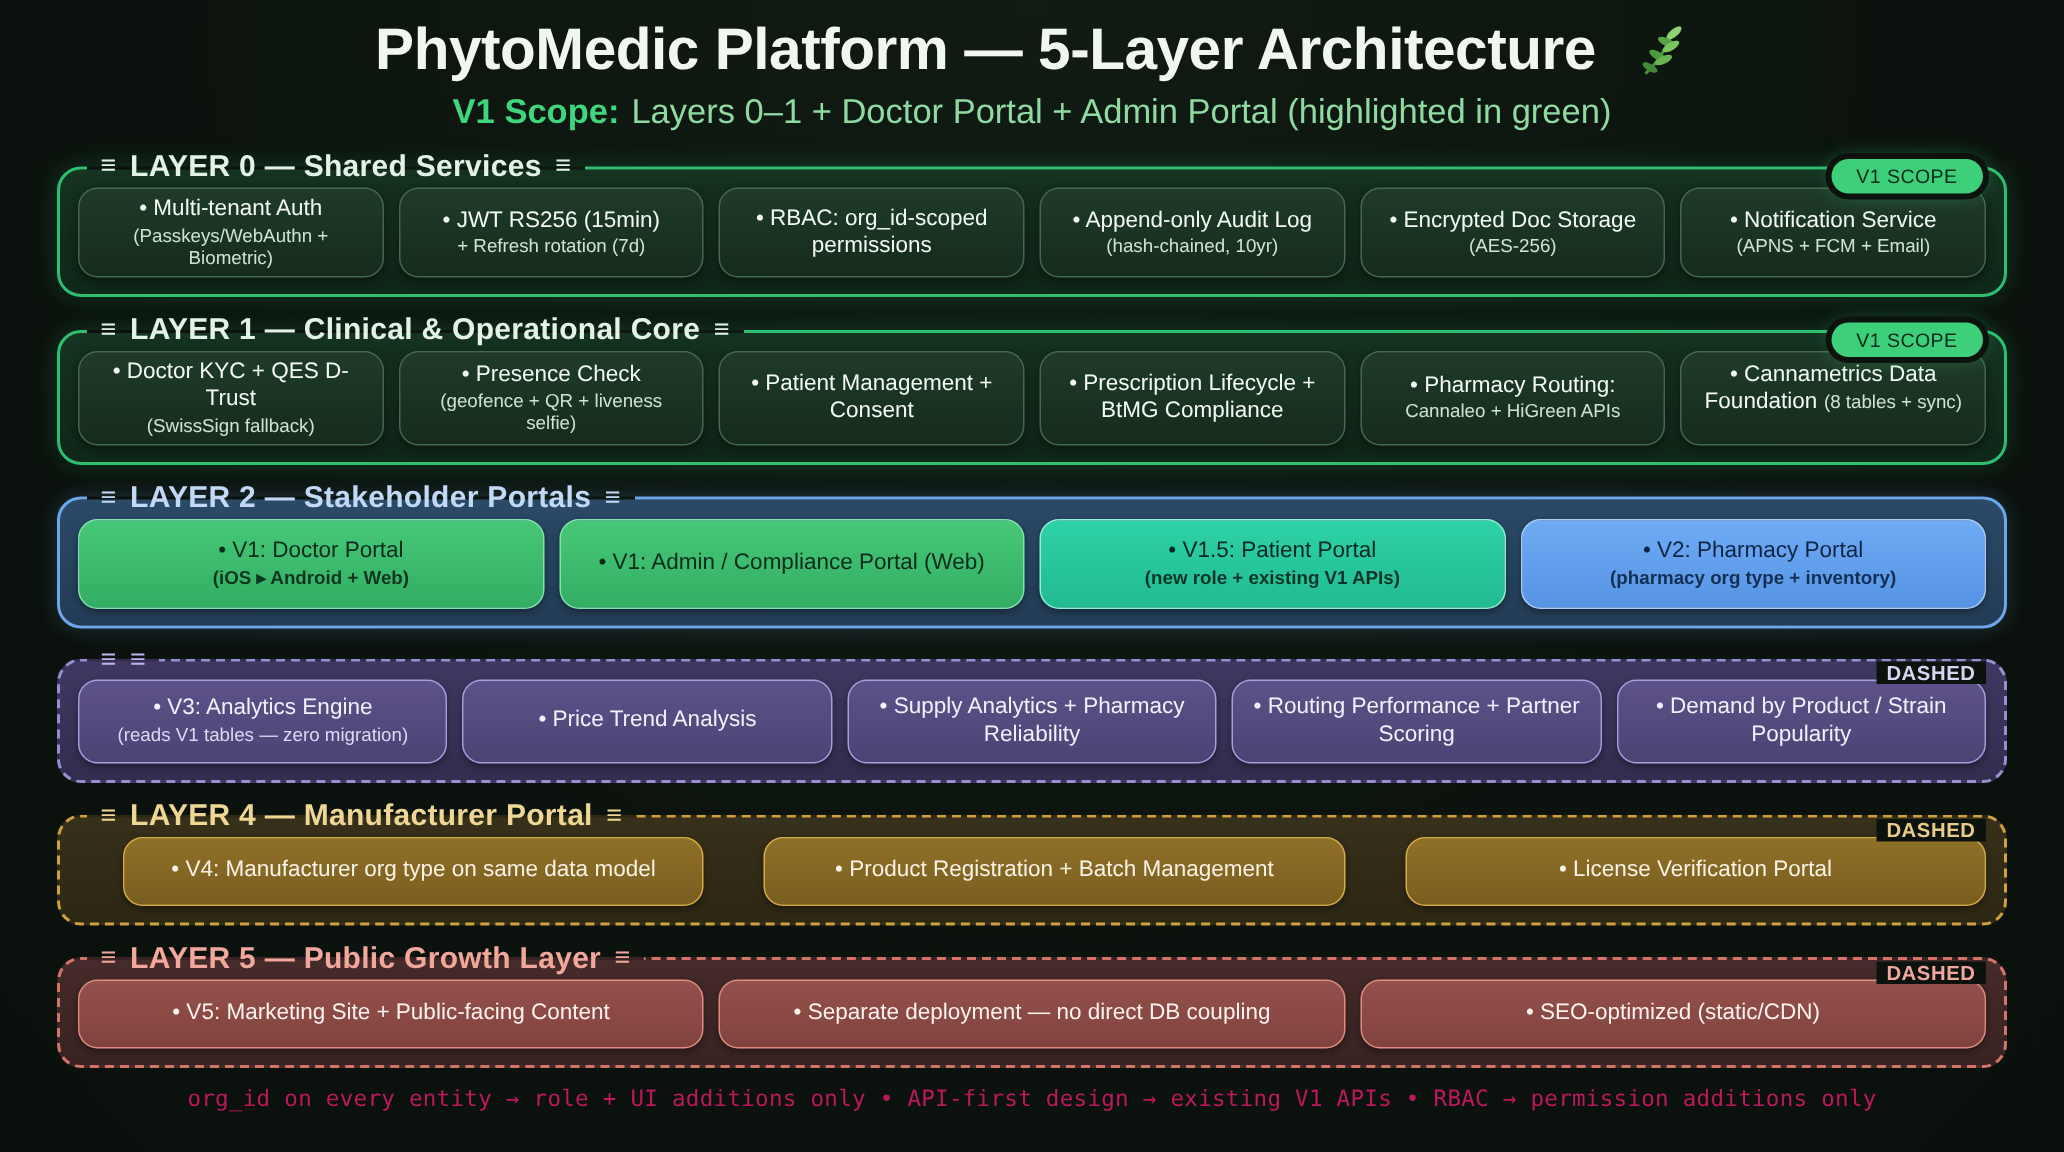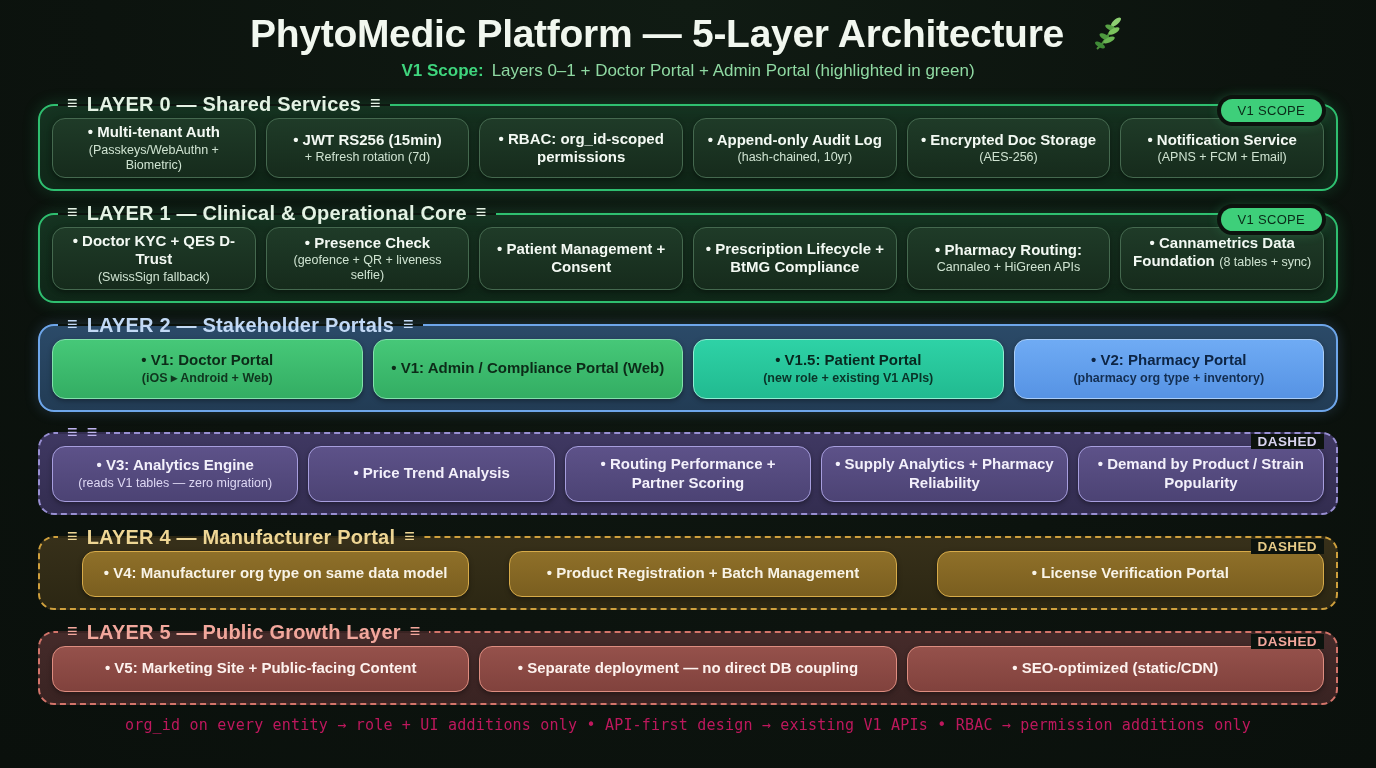--- a/index.html
+++ b/index.html
@@ -4,21 +4,21 @@
 <style>
   html,body{margin:0;padding:0;width:1376px;height:768px;overflow:hidden;}
   body{
     background:radial-gradient(ellipse at 50% 0%, #101b13 0%, #0c130e 60%, #0a100c 100%);
     font-family:"Liberation Sans", sans-serif;
     -webkit-font-smoothing:antialiased;
   }
   .header{text-align:center;padding-top:12px;}
   .title-row{display:flex;justify-content:center;align-items:center;gap:26px;}
   .title{margin:0;font-size:39px;font-weight:800;color:#f1f7ef;letter-spacing:-0.3px;}
-  .subtitle{margin-top:5px;font-size:17px;font-weight:600;}
+  .subtitle{margin-top:5px;font-size:23px;font-weight:600;}
   .subtitle .lbl{color:#3fd57d;font-weight:800;margin-right:8px;}
   .subtitle .txt{color:#8fd9a2;font-weight:500;}
 
   .stack{padding:12px 38px 0;}
 
   fieldset.layer{
     position:relative;border-radius:16px;margin:0 0 11px;padding:2px 12px 11px;
     min-inline-size:0;
   }
   legend.lg{
@@ -26,21 +26,21 @@
     font-size:20px;font-weight:800;letter-spacing:0.2px;white-space:nowrap;
   }
   .mi{font-size:18px;font-weight:700;transform:translateY(-1px);}
 
   .cards{display:flex;gap:10px;}
   .card{
     flex:1 1 0;border-radius:13px;display:flex;flex-direction:column;align-items:center;
     justify-content:center;text-align:center;padding:4px 9px;
     box-shadow:0 2px 5px rgba(0,0,0,0.35);
   }
-  .cm{font-weight:700;font-size:15px;line-height:1.22;}
+  .cm{font-weight:400;font-size:15px;line-height:1.22;}
   .cs{font-size:12.5px;line-height:1.2;margin-top:1px;}
   .card.inl{display:block;padding-top:6px;}
   .card.inl .cm,.card.inl .cs{display:inline;}
 
   .vbadge{
     position:absolute;top:-17px;right:14px;background:#3ecf7a;color:#0a2b18;
     font-size:13px;font-weight:400;padding:4px 17px;border-radius:999px;
     letter-spacing:0.3px;box-shadow:0 0 0 4px #0c130e, 0 0 14px rgba(62,207,122,.45);
   }
   .dtag{
@@ -242,26 +242,26 @@
     <div class="dtag">DASHED</div>
     <div class="cards">
       <div class="card">
         <span class="cm">• V3: Analytics Engine</span>
         <span class="cs">(reads V1 tables — zero migration)</span>
       </div>
       <div class="card">
         <span class="cm">• Price Trend Analysis</span>
       </div>
       <div class="card">
+        <span class="cm">• Supply Analytics + Pharmacy Reliability</span>
+      </div>
+      <div class="card">
         <span class="cm">• Routing Performance + Partner Scoring</span>
       </div>
       <div class="card">
-        <span class="cm">• Supply Analytics + Pharmacy Reliability</span>
-      </div>
-      <div class="card">
         <span class="cm">• Demand by Product / Strain Popularity</span>
       </div>
     </div>
   </fieldset>
 
   <fieldset class="layer c4">
     <legend class="lg">
       <span class="mi">≡</span>
       <span>LAYER 4 — Manufacturer Portal</span>
       <span class="mi">≡</span>

